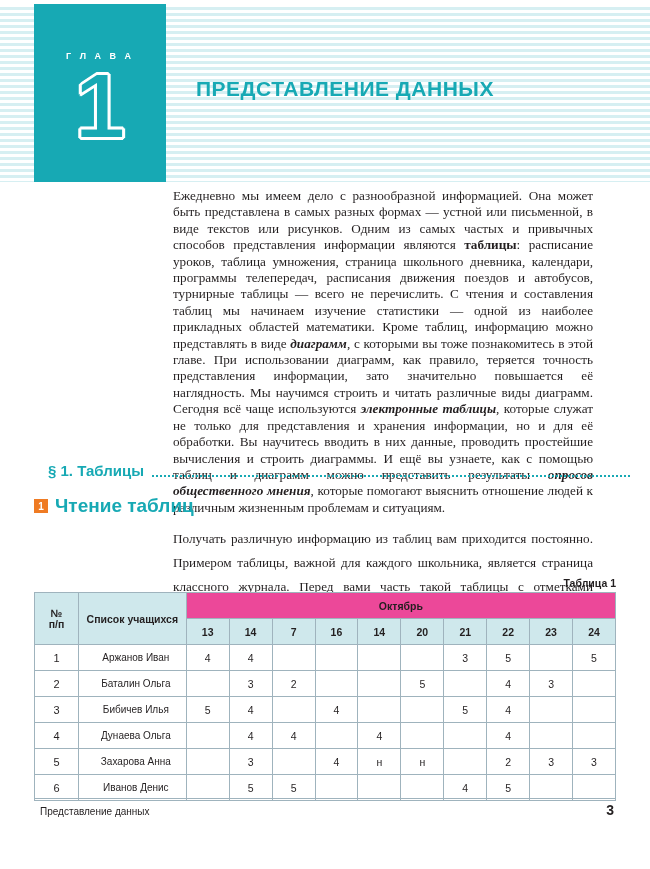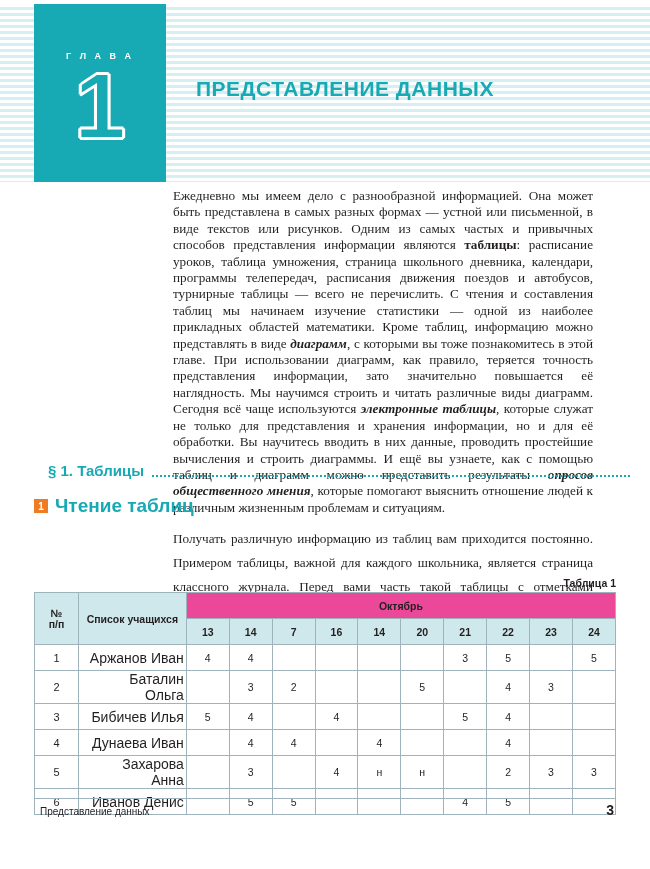--- a/index.html
+++ b/index.html
@@ -135,22 +135,22 @@
     background: #cfe8ec;
     font-weight: bold;
     font-size: 10.5px;
   }
   .grade-table thead th.hdr-month { background: #ec4899; }
   .th-np { width: 44px; line-height: 11px; }
   .th-list { width: 108px; margin-left: 48px; }
   .col-day { width: 43px; margin-top: 26px; }
   .grade-table tbody td { background: #ffffff; }
   .grade-table tbody td.name {
-    text-align: right; padding-left: 9px;
-    font-size: 14px;
+    text-align: center; padding-left: 9px;
+    font-size: 10px;
   }
   .grade-table tbody td.idx { font-size: 11px; }
 
   
   .footer-rule {
     position: absolute; left: 34px; top: 798px; width: 582px;
     border-top: 1px solid #9fb3bd;
   }
   .footer-left {
     position: absolute; left: 40px; top: 806px;
@@ -252,21 +252,21 @@
       <td>4</td>
       <td></td>
       <td></td>
       <td>5</td>
       <td>4</td>
       <td></td>
       <td></td>
     </tr>
     <tr>
       <td class="idx">4</td>
-      <td class="name">Дунаева Иван</td>
+      <td class="name">Дунаева Ольга</td>
       <td></td>
       <td>4</td>
       <td>4</td>
       <td></td>
       <td>4</td>
       <td></td>
       <td></td>
       <td>4</td>
       <td></td>
       <td></td>

